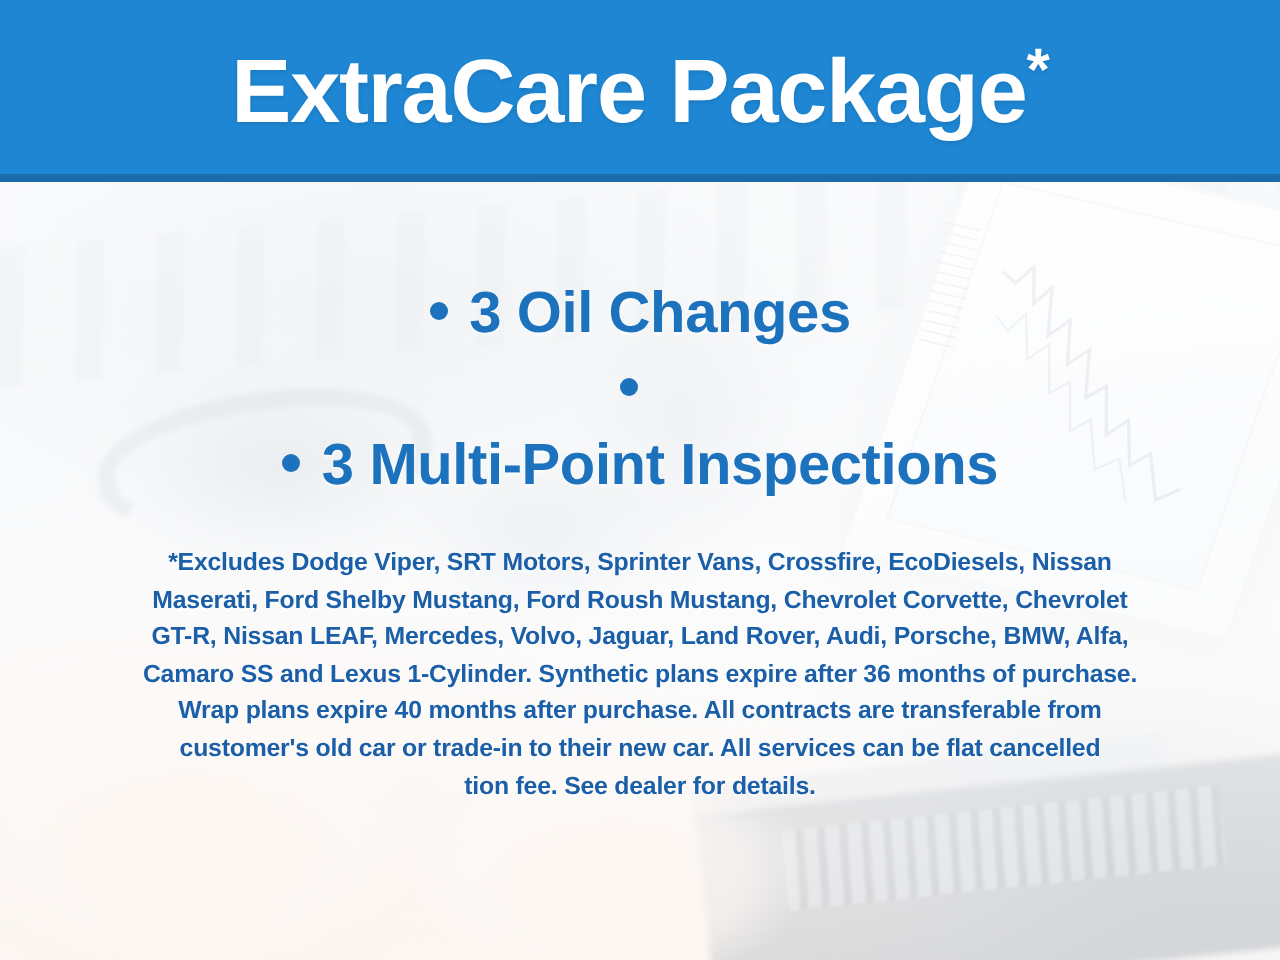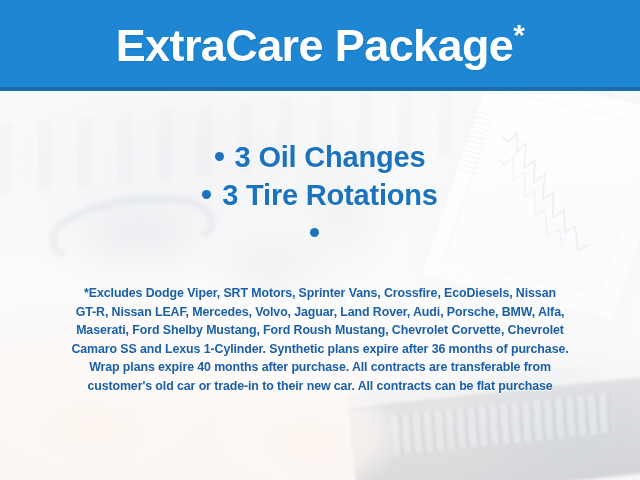--- a/index.html
+++ b/index.html
@@ -276,21 +276,21 @@
     vertical-align: middle;
     margin-right: 11px;
     position: relative;
     top: -3px;
   }
 
   
   .fine-print {
     position: absolute;
     left: 24px;
-    top: 284px;
+    top: 272px;
     width: 592px;
     z-index: 6;
     text-align: center;
     color: #1a5fa8;
     font-size: 12.4px;
     font-weight: bold;
     line-height: 18.6px;
     letter-spacing: -0.1px;
     text-shadow: 0 1px 1px rgba(255,255,255,0.9);
   }
@@ -332,29 +332,30 @@
     <div class="banner-title">
       <span>ExtraCare Package</span><span class="asterisk">*</span>
     </div>
   </div>
 
   <div class="bullets">
     <div class="bullet-line">
       <span class="dot"></span><span>3 Oil Changes</span>
     </div>
     <div class="bullet-line">
-      <span class="dot"></span><span>3 Tire Rotations</span>
+      <span class="dot"></span>
     </div>
     <div class="bullet-line">
-      <span class="dot"></span>
+      <span class="dot"></span><span>3 Multi-Point Inspections</span>
     </div>
   </div>
 
   <div class="fine-print">
     <span class="fp-line">*Excludes Dodge Viper, SRT Motors, Sprinter Vans, Crossfire, EcoDiesels, Nissan</span>
+    <span class="fp-line">Maserati, Ford Shelby Mustang, Ford Roush Mustang, Chevrolet Corvette, Chevrolet</span>
     <span class="fp-line">GT-R, Nissan LEAF, Mercedes, Volvo, Jaguar, Land Rover, Audi, Porsche, BMW, Alfa,</span>
-    <span class="fp-line">Maserati, Ford Shelby Mustang, Ford Roush Mustang, Chevrolet Corvette, Chevrolet</span>
     <span class="fp-line">Camaro SS and Lexus 1-Cylinder. Synthetic plans expire after 36 months of purchase.</span>
     <span class="fp-line">Wrap plans expire 40 months after purchase. All contracts are transferable from</span>
-    <span class="fp-line">customer's old car or trade-in to their new car. All contracts can be flat purchase</span>
+    <span class="fp-line">customer's old car or trade-in to their new car. All services can be flat cancelled</span>
+    <span class="fp-line">tion fee. See dealer for details.</span>
   </div>
 
 </div>
 
 </body></html>

